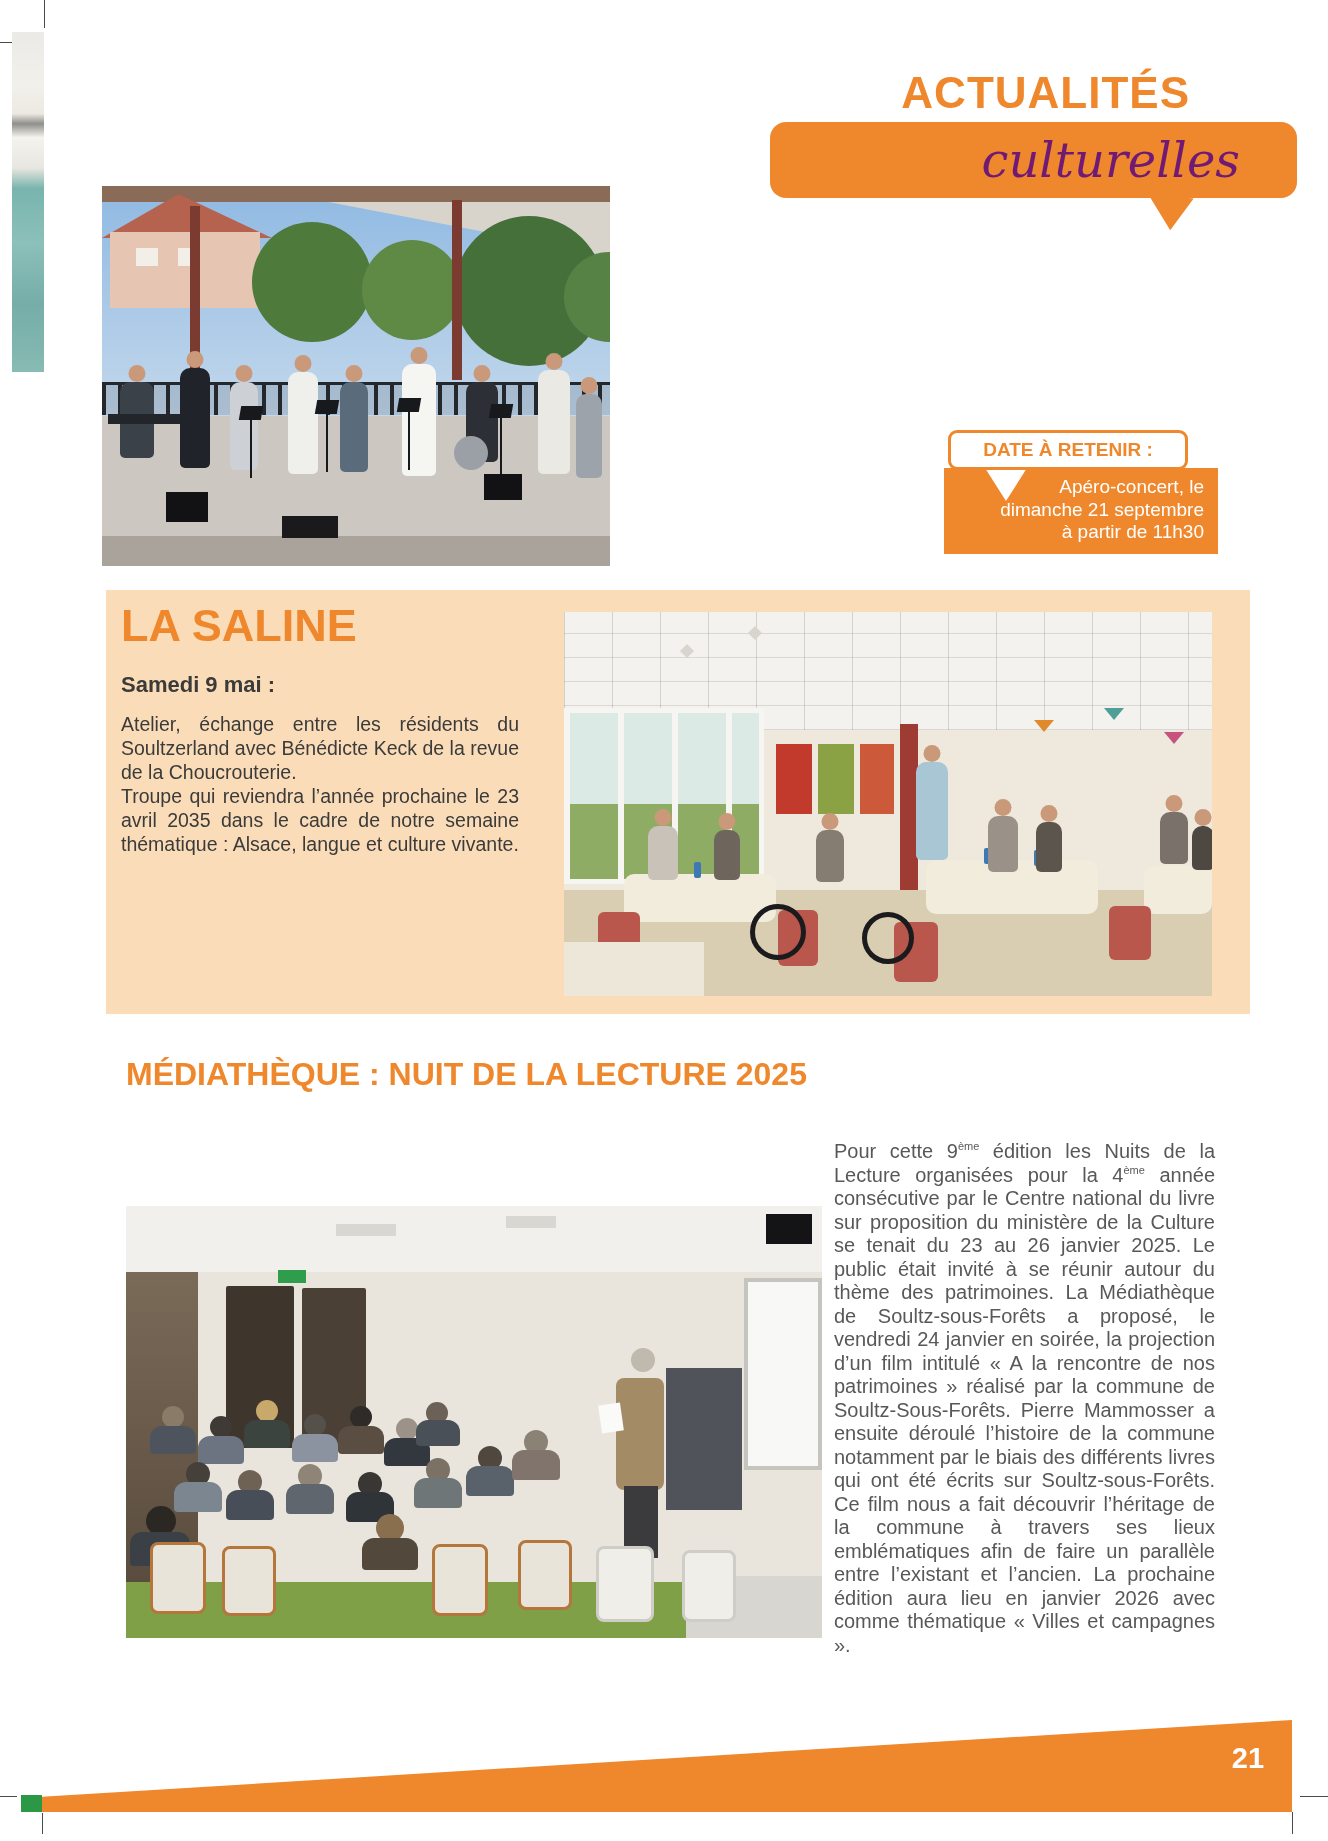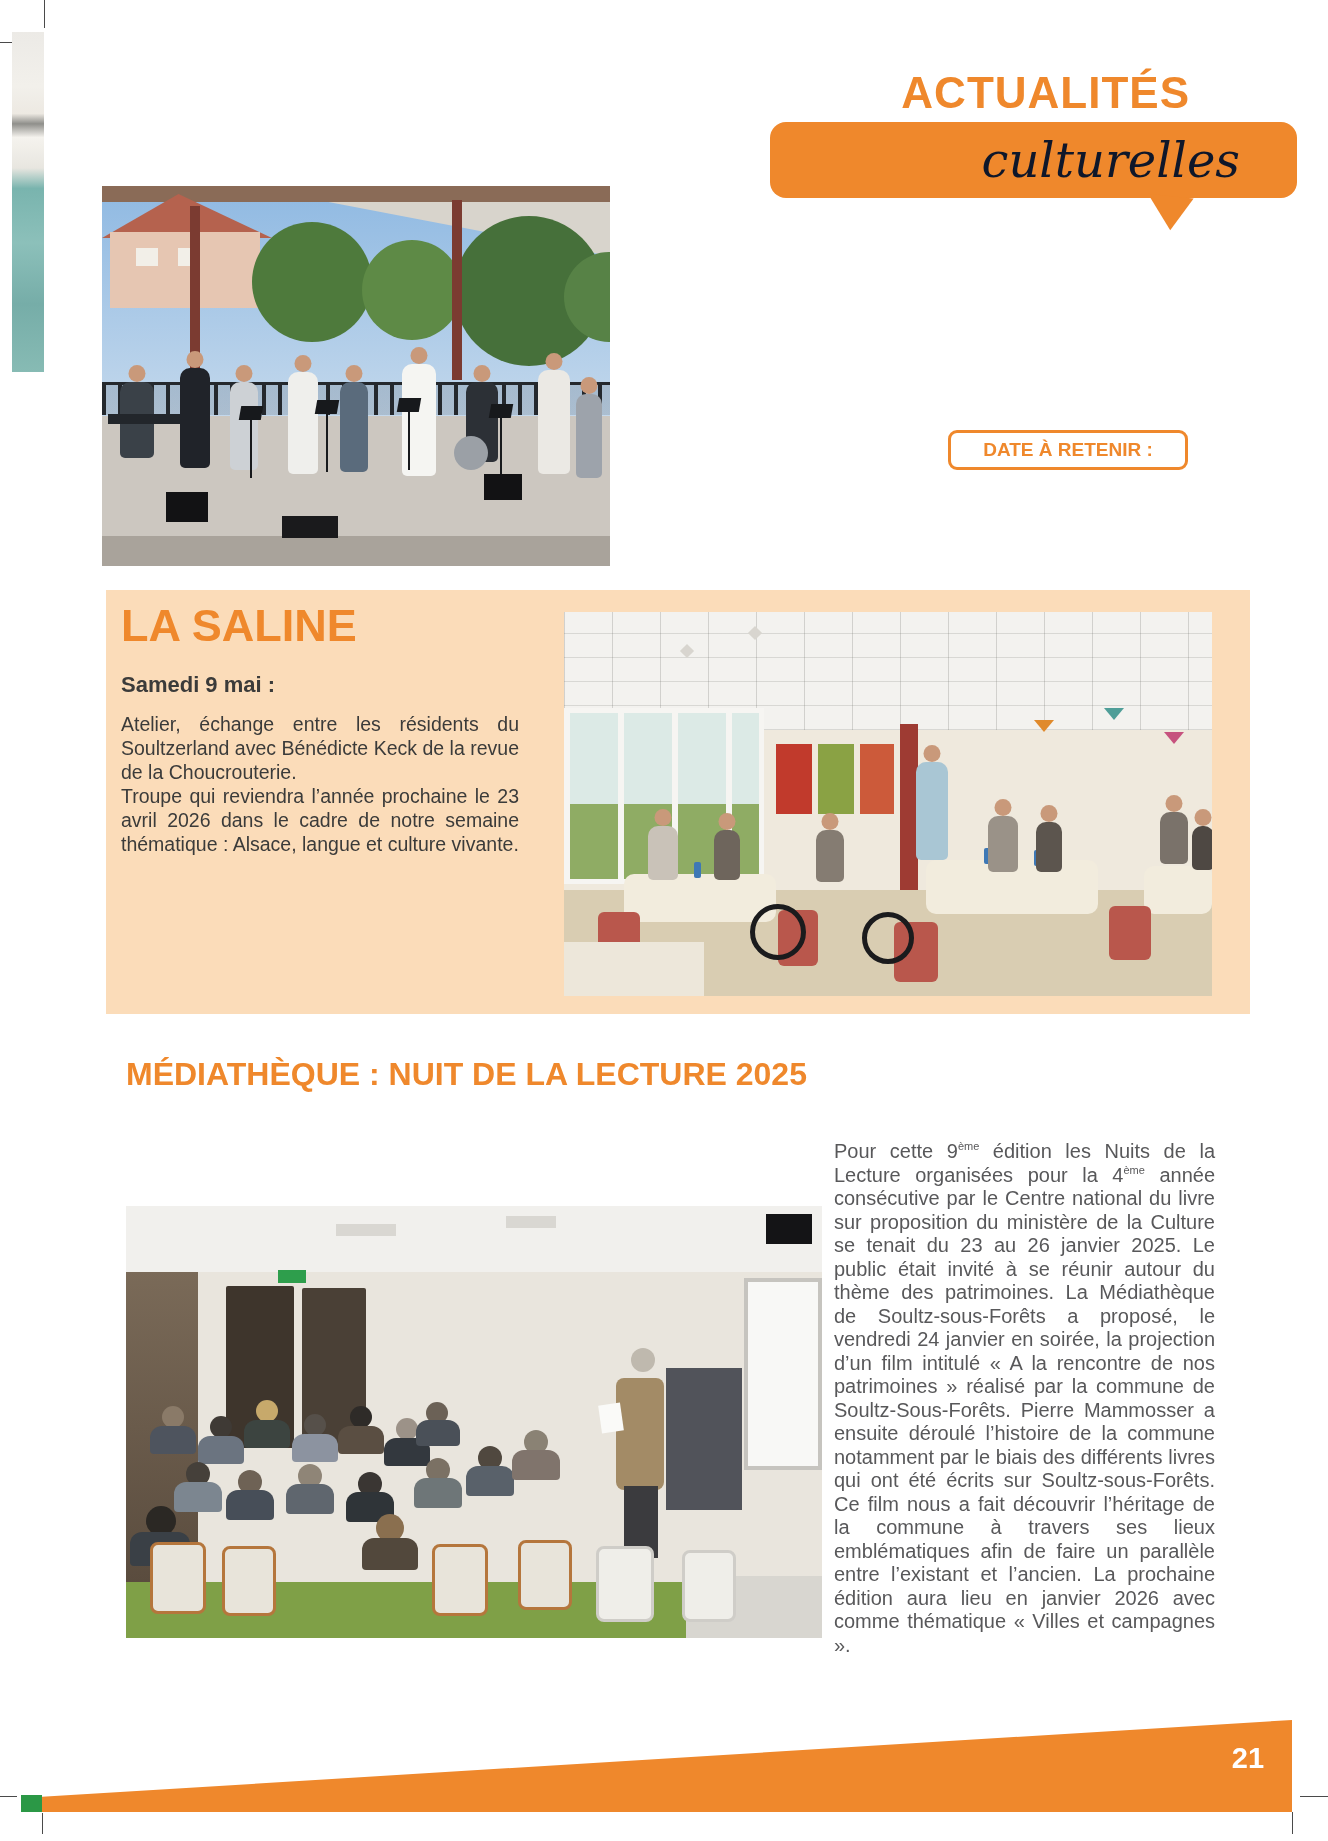--- a/index.html
+++ b/index.html
@@ -5,21 +5,21 @@
   html,body{margin:0;padding:0;background:#fff;}
   #page{position:relative;width:1328px;height:1834px;background:#ffffff;
         font-family:"Liberation Sans",sans-serif;overflow:hidden;}
   .s{position:absolute;}
   .crop{position:absolute;background:#4a4a4a;}
   
   .kicker{position:absolute;font-weight:bold;font-size:44px;letter-spacing:1px;color:#EF882C;}
   .bubble{position:absolute;background:#EF882C;border-radius:16px;}
   .bubble-tail{position:absolute;width:0;height:0;border-left:26px solid transparent;
                border-right:20px solid transparent;border-top:34px solid #EF882C;transform:rotate(6deg);}
-  .bubble-text{position:absolute;right:57px;top:0;line-height:76px;color:#0f172a;
+  .bubble-text{position:absolute;right:57px;top:0;line-height:76px;color:#701a75;
                font-family:"DejaVu Serif",serif;font-style:italic;font-size:48px;}
   .h1{position:absolute;color:#EF882C;font-weight:bold;}
   
   .just{position:absolute;text-align:justify;}
   .gray{color:#58585A;}
   .dark{color:#3B3B3A;}
   .sup{vertical-align:super;font-size:0.55em;line-height:0;}
   
   .date-label{position:absolute;left:948px;top:430px;width:240px;height:40px;background:#fff;
               border:3px solid #EF882C;border-radius:9px;box-sizing:border-box;z-index:3;
@@ -108,26 +108,32 @@
     <div class="stand" style="left:224px;top:228px;"></div>
     <div class="stand" style="left:306px;top:226px;"></div>
     <div class="stand" style="left:398px;top:232px;"></div>
     <div class="s" style="left:64px;top:306px;width:42px;height:30px;background:#121214;"></div>
     <div class="s" style="left:382px;top:288px;width:38px;height:26px;background:#121214;"></div>
     <div class="s" style="left:180px;top:330px;width:56px;height:22px;background:#1A1A1C;"></div>
   </div>
 
 
   <div class="date-label">DATE À RETENIR :</div>
+  <div class="date-box">
+    <div class="date-tri"></div>
+    <div>Apéro-concert, le</div>
+    <div>dimanche 21 septembre</div>
+    <div>à partir de 11h30</div>
+  </div>
 
   <div class="panel"></div>
   <div class="h1" style="left:121px;top:600px;font-size:45px;">LA SALINE</div>
   <div class="s dark" style="left:121px;top:672px;font-size:22px;font-weight:bold;">Samedi 9 mai :</div>
   <p class="just dark" style="left:121px;top:712px;width:398px;font-size:19.5px;line-height:24px;margin:0;">Atelier, échange entre les résidents du Soultzerland avec Bénédicte Keck de la revue de la Choucrouterie.</p>
-  <p class="just dark" style="left:121px;top:784px;width:398px;font-size:19.5px;line-height:24px;margin:0;">Troupe qui reviendra l’année prochaine le 23 avril 2026 dans le cadre de notre semaine thématique : Alsace, langue et culture vivante.</p>
+  <p class="just dark" style="left:121px;top:784px;width:398px;font-size:19.5px;line-height:24px;margin:0;">Troupe qui reviendra l’année prochaine le 23 avril 2035 dans le cadre de notre semaine thématique : Alsace, langue et culture vivante.</p>
 
   <div class="ph" style="left:564px;top:612px;width:648px;height:384px;background:#EFE9DD;">
     <div class="s" style="left:0;top:0;width:648px;height:118px;background:#F3F2EF;
          background-image:repeating-linear-gradient(90deg,rgba(110,110,105,.25) 0 1px,transparent 1px 48px),repeating-linear-gradient(0deg,rgba(110,110,105,.2) 0 1px,transparent 1px 24px);"></div>
     <div class="s" style="left:118px;top:34px;width:10px;height:10px;background:#D8D5CF;transform:rotate(45deg);"></div>
     <div class="s" style="left:186px;top:16px;width:10px;height:10px;background:#D8D5CF;transform:rotate(45deg);"></div>
     <div class="s" style="left:0;top:96px;width:200px;height:176px;border:5px solid #F6F5F2;box-sizing:border-box;
          background:linear-gradient(180deg,#DCEAE6 0 55%,#8FAC64 55% 100%);
          background-blend-mode:normal;"></div>
     <div class="s" style="left:0;top:96px;width:200px;height:176px;background:repeating-linear-gradient(90deg,#F6F5F2 0 6px,transparent 6px 54px);"></div>

